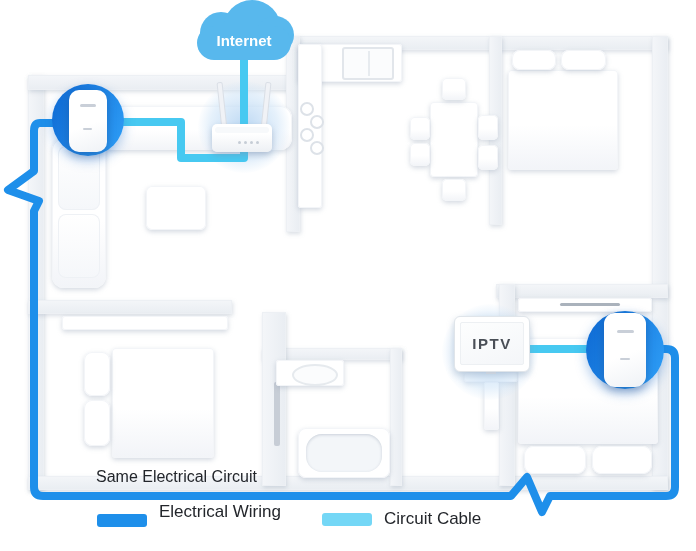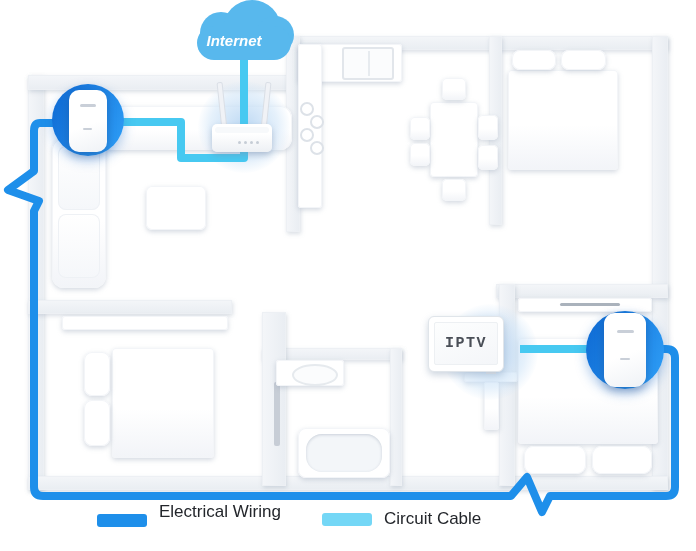--- a/index.html
+++ b/index.html
@@ -125,21 +125,21 @@
     <path d="M 244 46 L 244 158 L 181 158 L 181 122 L 108 122" fill="none" stroke-width="8" stroke-linejoin="round" stroke="#47C9F1"></path>
     <path d="M 520 349 H 610" fill="none" stroke-width="8" stroke-linejoin="round" stroke="#47C9F1"></path>
     <path d="M 96 123 H 40 Q 34 123 34 131 V 171 L 8 190 L 39 201 L 34 211 V 487 Q 34 496 43 496 H 511 L 527 477 L 542 512 L 550 496 H 666 Q 675 496 675 487 V 358 Q 675 349 666 349 H 608" fill="none" stroke-width="8" stroke-linejoin="round" stroke="#1E8FEA"></path>
   </svg>
 
   <div>
     <div class="cloud-part" style="left:200px;top:12px;width:42px;height:42px;"></div>
     <div class="cloud-part" style="left:223px;top:0px;width:58px;height:58px;"></div>
     <div class="cloud-part" style="left:256px;top:16px;width:38px;height:38px;"></div>
     <div class="cloud-base" style="left:197px;top:26px;width:94px;height:34px;"></div>
-    <div class="cloud-label" style="left:187px;top:32px;width:94px;font-style:italic;">Internet</div>
+    <div class="cloud-label" style="left:197px;top:32px;width:94px;">Internet</div>
   </div>
 
   <div>
     <div class="antenna" style="left:219px;top:82px;transform:rotate(-6deg);"></div>
     <div class="antenna" style="left:263px;top:82px;transform:rotate(6deg);"></div>
     <div class="router-body" style="left:212px;top:124px;width:60px;height:28px;">
       <div style="position:absolute;left:3px;top:3px;right:3px;height:6px;background:#F7F9FB;border-radius:3px;"></div>
       <div class="led" style="left:26px;top:17px;"></div>
       <div class="led" style="left:32px;top:17px;"></div>
       <div class="led" style="left:38px;top:17px;"></div>
@@ -157,27 +157,28 @@
   <div>
     <div class="pl-circle" style="left:586px;top:311px;width:78px;height:78px;"></div>
     <div class="pl-device" style="left:604px;top:313px;width:42px;height:74px;border-radius:11px;">
       <div class="pl-mark" style="left:13px;top:17px;width:17px;height:3px;"></div>
       <div class="pl-mark" style="left:16px;top:45px;width:10px;height:2px;"></div>
     </div>
   </div>
 
   <div>
     <div class="abs" style="left:486px;top:368px;width:10px;height:6px;background:#E3E7EC;"></div>
-    <div class="tv-frame" style="left:428px;top:316px;width:74px;height:54px;font-family:Liberation Mono, monospace;">
+    <div class="tv-frame" style="left:454px;top:316px;width:74px;height:54px;">
       <div class="tv-screen" style="left:5px;top:5px;width:62px;height:41px;">
         <span class="tv-label">IPTV</span>
       </div>
     </div>
   </div>
 
+  <div class="caption" style="left:96px;top:468px;">Same Electrical Circuit</div>
 
   <div>
     <div class="legend-swatch" style="left: 97px; top: 514px; background-color: rgb(30, 143, 234);"></div>
     <div class="legend-label" style="left:159px;top:502px;">Electrical Wiring</div>
     <div class="legend-swatch" style="left: 322px; top: 513px; background-color: rgb(116, 215, 246);"></div>
     <div class="legend-label" style="left:384px;top:509px;">Circuit Cable</div>
   </div>
 
 </div>
 

